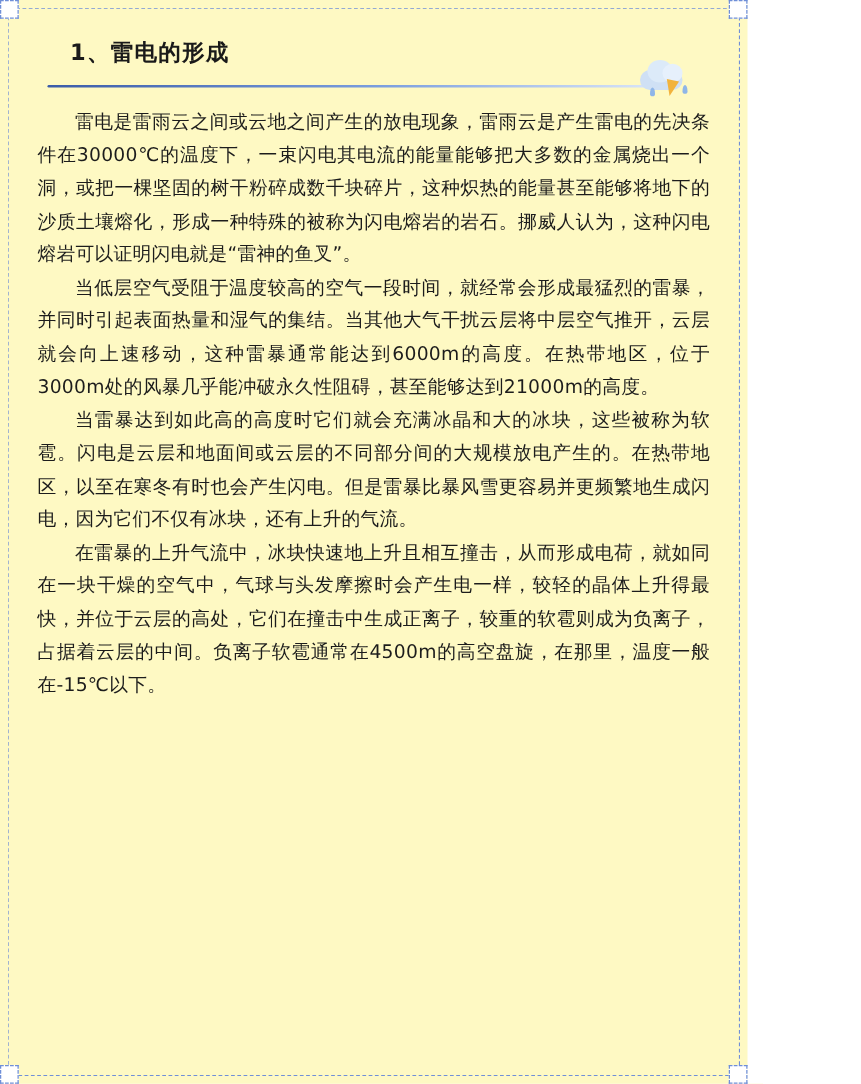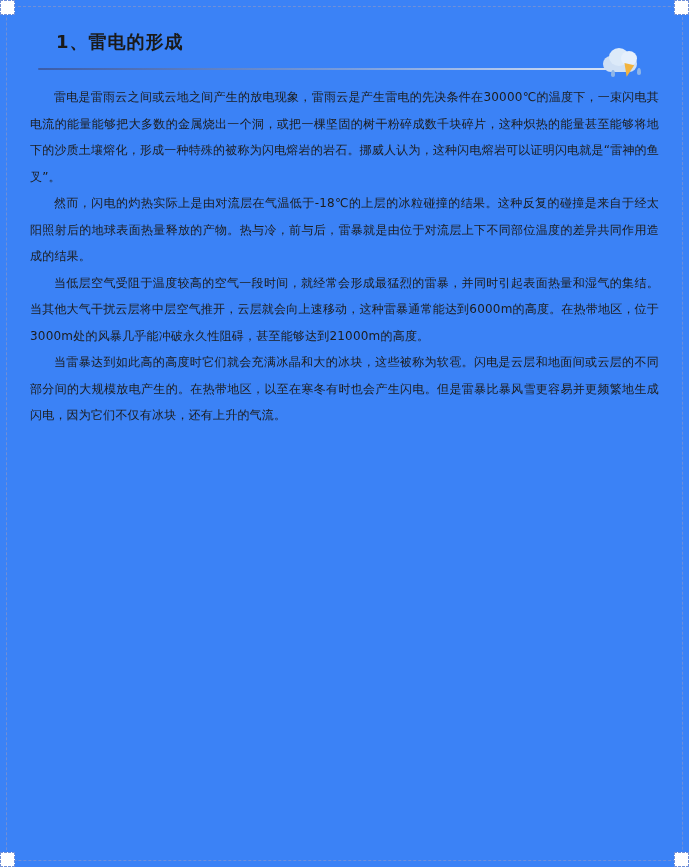--- a/index.html
+++ b/index.html
@@ -8,24 +8,24 @@
   }
   body {
     width: 689px;
     height: 867px;
     background: #ffffff;
     font-family: "Liberation Sans", sans-serif;
     overflow: hidden;
   }
   .page {
     position: relative;
-    width: 689px;
+    width: 598px;
     height: 867px;
     box-sizing: border-box;
-    background: #3b82f6;
+    background: #fef9c3;
   }
   
   .page-border {
     position: absolute;
     left: 6px;
     top: 6px;
     right: 6px;
     bottom: 6px;
     border: 1px dashed #6f8fd8;
     border-radius: 2px;
@@ -121,21 +121,21 @@
     border-radius: 50% 50% 50% 50% / 70% 70% 30% 30%;
   }
   .cloud-deco .drop1 { left: 14px; top: 28px; }
   .cloud-deco .drop2 { left: 40px; top: 26px; }
 
   
   .body-text {
     margin-top: 2px;
   }
   .para {
-    font-size: 12px;
+    font-size: 15px;
     line-height: 26.5px;
     color: #1c1c1c;
     text-align: justify;
     text-justify: inter-ideograph;
     text-indent: 2em;
     margin: 0 0 0 0;
     font-family: "DejaVu Sans", sans-serif;
     letter-spacing: 0.2px;
   }
 </style>
@@ -160,19 +160,19 @@
         <div class="c2"></div>
         <div class="c3"></div>
         <div class="bolt"></div>
         <div class="drop1"></div>
         <div class="drop2"></div>
       </div>
     </div>
 
     <div class="body-text">
       <p class="para">雷电是雷雨云之间或云地之间产生的放电现象，雷雨云是产生雷电的先决条件在30000℃的温度下，一束闪电其电流的能量能够把大多数的金属烧出一个洞，或把一棵坚固的树干粉碎成数千块碎片，这种炽热的能量甚至能够将地下的沙质土壤熔化，形成一种特殊的被称为闪电熔岩的岩石。挪威人认为，这种闪电熔岩可以证明闪电就是“雷神的鱼叉”。</p>
-      <p class="para">然而，闪电的灼热实际上是由对流层在气温低于-18℃的上层的冰粒碰撞的结果。这种反复的碰撞是来自于经太阳照射后的地球表面热量释放的产物。热与冷，前与后，雷暴就是由位于对流层上下不同部位温度的差异共同作用造成的结果。</p>
       <p class="para">当低层空气受阻于温度较高的空气一段时间，就经常会形成最猛烈的雷暴，并同时引起表面热量和湿气的集结。当其他大气干扰云层将中层空气推开，云层就会向上速移动，这种雷暴通常能达到6000m的高度。在热带地区，位于3000m处的风暴几乎能冲破永久性阻碍，甚至能够达到21000m的高度。</p>
       <p class="para">当雷暴达到如此高的高度时它们就会充满冰晶和大的冰块，这些被称为软雹。闪电是云层和地面间或云层的不同部分间的大规模放电产生的。在热带地区，以至在寒冬有时也会产生闪电。但是雷暴比暴风雪更容易并更频繁地生成闪电，因为它们不仅有冰块，还有上升的气流。</p>
+      <p class="para">在雷暴的上升气流中，冰块快速地上升且相互撞击，从而形成电荷，就如同在一块干燥的空气中，气球与头发摩擦时会产生电一样，较轻的晶体上升得最快，并位于云层的高处，它们在撞击中生成正离子，较重的软雹则成为负离子，占据着云层的中间。负离子软雹通常在4500m的高空盘旋，在那里，温度一般在-15℃以下。</p>
     </div>
 
   </div>
 </div>
 
 </body></html>

